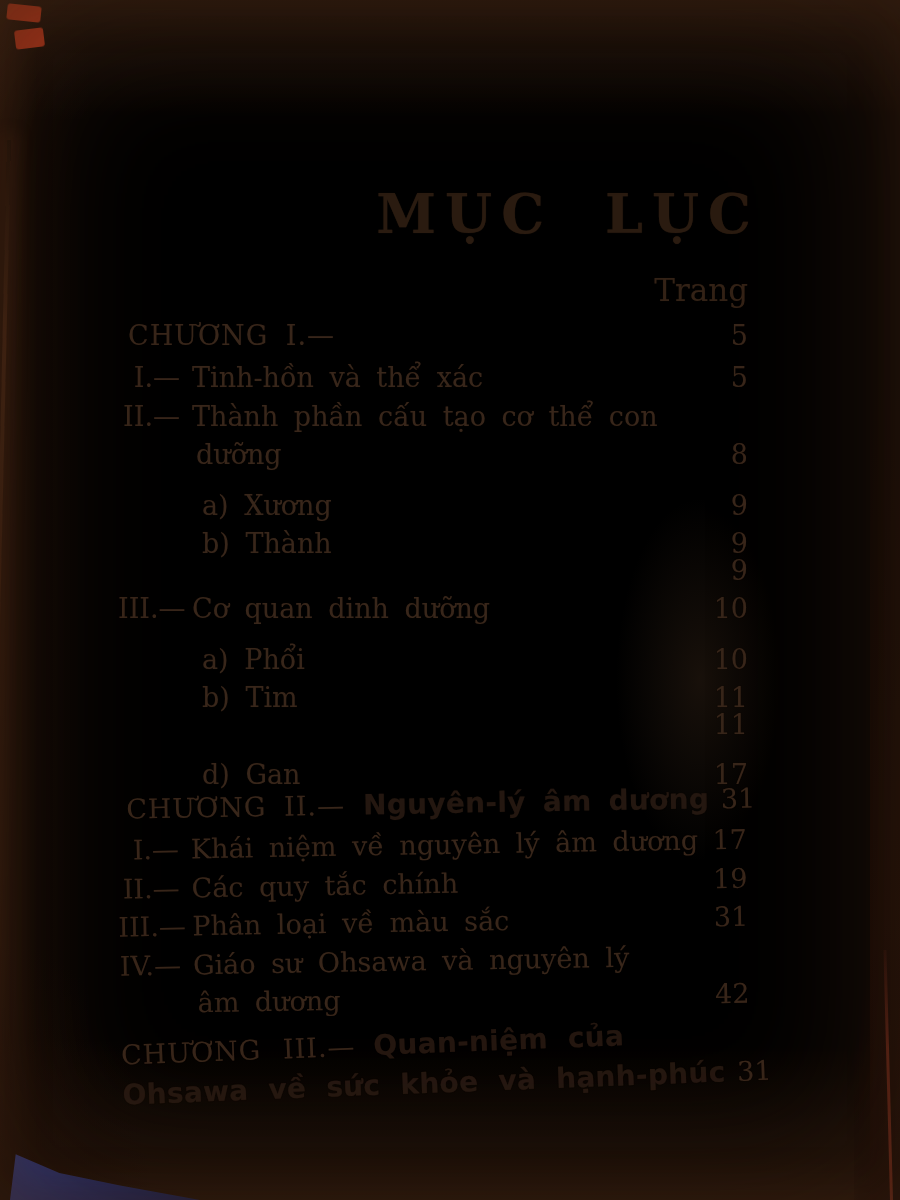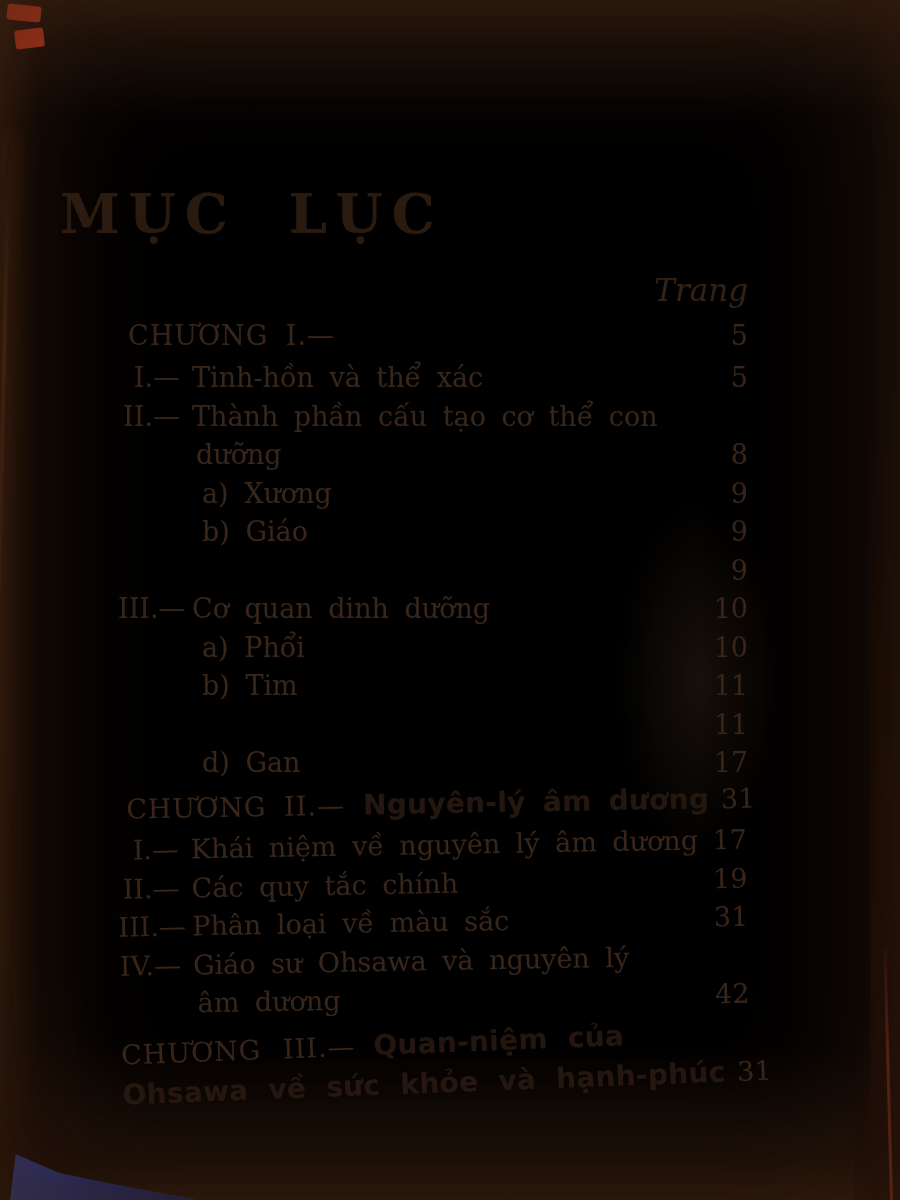--- a/index.html
+++ b/index.html
@@ -43,41 +43,41 @@
     background:radial-gradient(50% 50% at 50% 50%, rgba(120,82,52,.20), rgba(120,82,52,0) 70%);}
   
   .red-mark{position:absolute;border-radius:3px;filter:blur(.4px);opacity:.92;}
   #red-mark-1{left:7px;top:5px;width:34px;height:16px;transform:rotate(6deg);}
   #red-mark-2{left:15px;top:29px;width:29px;height:19px;transform:rotate(-7deg);}
 
   
   #content{position:absolute;left:0;top:0;width:900px;height:1200px;color:#38261a;}
   #toc-title{
     position:absolute;left:60px;top:182px;width:700px;
-    text-align:left;font-weight:bold;font-size:54px;
+    text-align:right;font-weight:bold;font-size:54px;
     letter-spacing:9px;word-spacing:24px;color:#2a1b10;
     text-shadow:0 0 1px rgba(58,38,22,.55);}
   #page-col-label{
     position:absolute;right:152px;top:272px;
-    font-style:italic;font-size:31px;color:#33221634;color:#332216;
+    font-size:31px;color:#33221634;color:#332216;
     text-shadow:0 0 1px rgba(58,38,22,.4);}
   #entries{position:absolute;left:118px;top:320px;width:630px;
     font-size:27px;text-shadow:0 0 1px rgba(58,38,22,.35);}
   .sec{display:block;}
   #sec2{margin-top:6px;transform:rotate(-1deg);transform-origin:40px 50%;}
   #sec3{margin-top:12px;transform:rotate(-2.2deg);transform-origin:20px 50%;}
   .row{display:flex;align-items:baseline;height:38.5px;white-space:nowrap;}
   .row.chapter{height:42px;padding-left:10px;}
   .ch-label{letter-spacing:1px;word-spacing:8px;}
   .ch-title{font-family:"DejaVu Sans","Liberation Sans",sans-serif;
     font-weight:bold;font-size:28px;color:#241710;margin-left:18px;
     word-spacing:7px;letter-spacing:.3px;}
   .num{width:62px;text-align:right;margin-right:12px;flex:none;}
   .txt{word-spacing:7px;}
-  .row.sub .txt{padding-left:84px;}
+  .row.sub .txt{padding-left:84px;margin-top:12px;}
   .row.cont .txt{padding-left:78px;}
   .pg{margin-left:auto;min-width:46px;text-align:right;flex:none;}
   #sec3 .row{height:40px;padding-left:4px;}
   #sec3 .ch-label{word-spacing:12px;}
   #sec3 .ch-title{word-spacing:10px;}
   #sec3 .row.chapter2cont .ch-title{margin-left:0;}
   #sec3 .pg{font-size:27px;}
 </style>
 </head>
 <body>
@@ -118,21 +118,21 @@
           </div>
           <div class="row cont">
             <span class="txt">dưỡng</span>
             <span class="pg">8</span>
           </div>
           <div class="row sub">
             <span class="txt">a) Xương</span>
             <span class="pg">9</span>
           </div>
           <div class="row sub">
-            <span class="txt">b) Giáo</span>
+            <span class="txt">b) Thành</span>
             <span class="pg">9</span>
           </div>
           <div class="row sub">
             <span class="pg">9</span>
           </div>
           <div class="row item">
             <span class="num">III.—</span>
             <span class="txt">Cơ quan dinh dưỡng</span>
             <span class="pg">10</span>
           </div>

